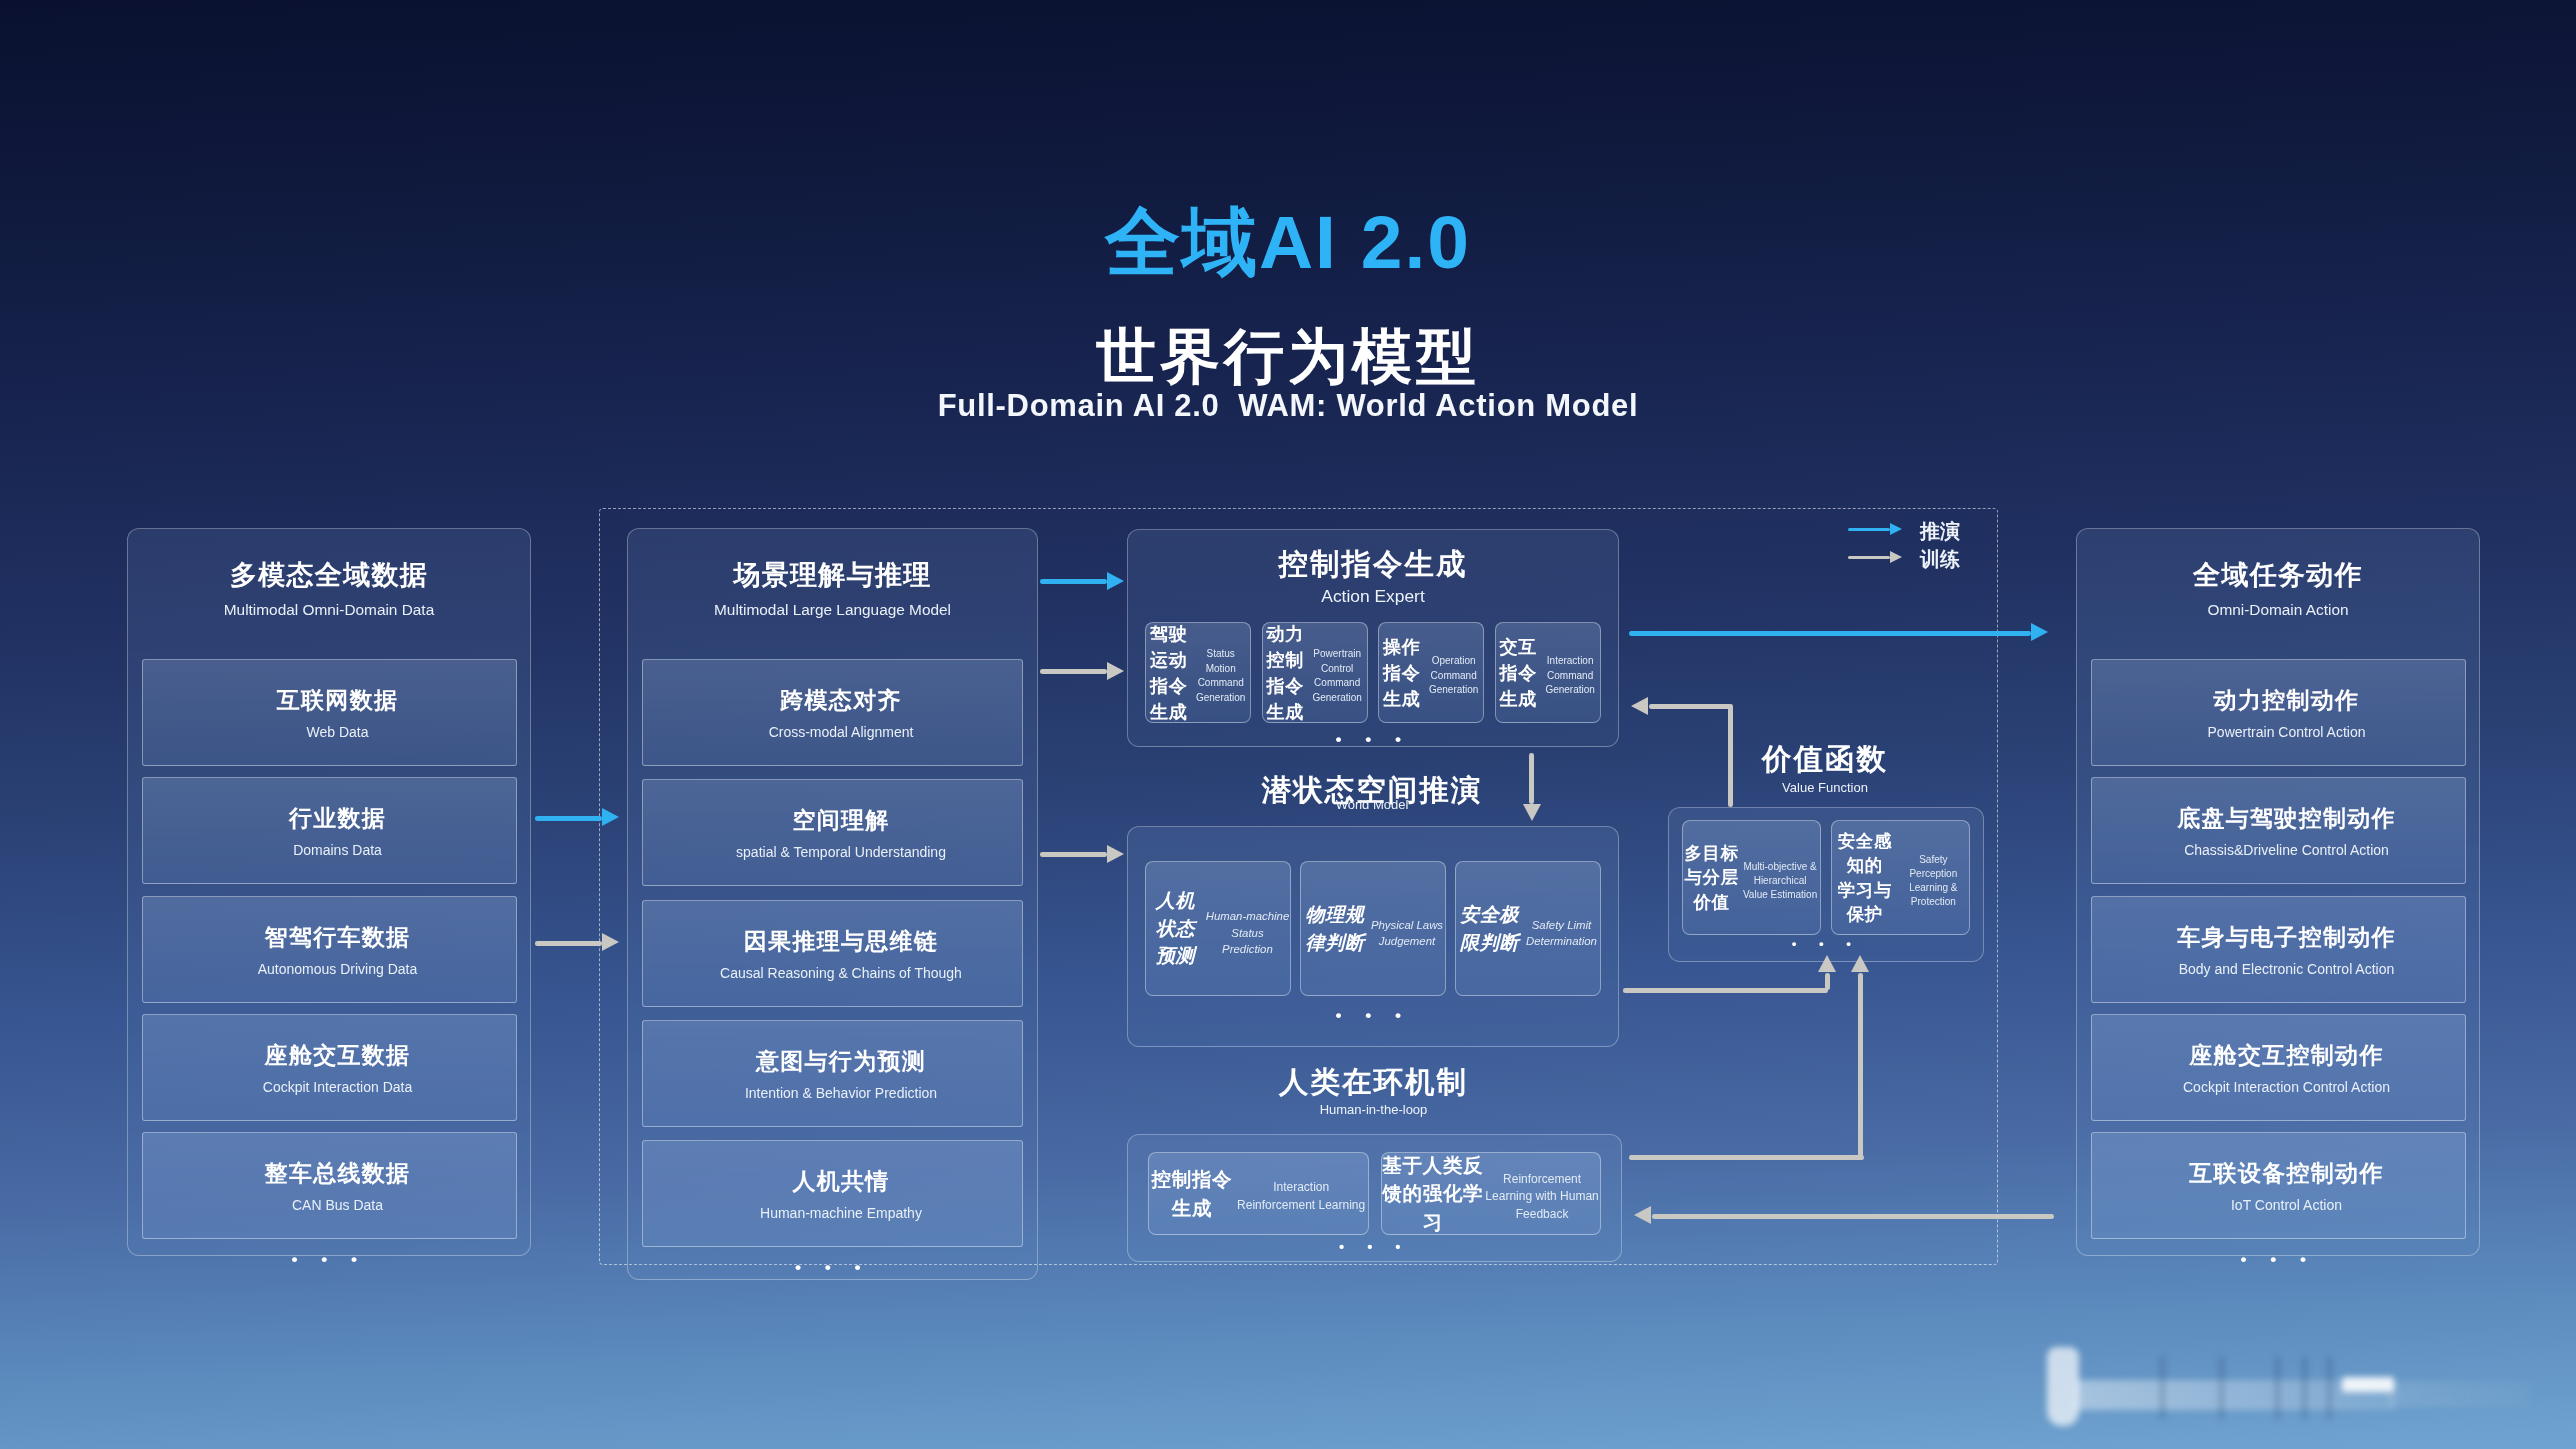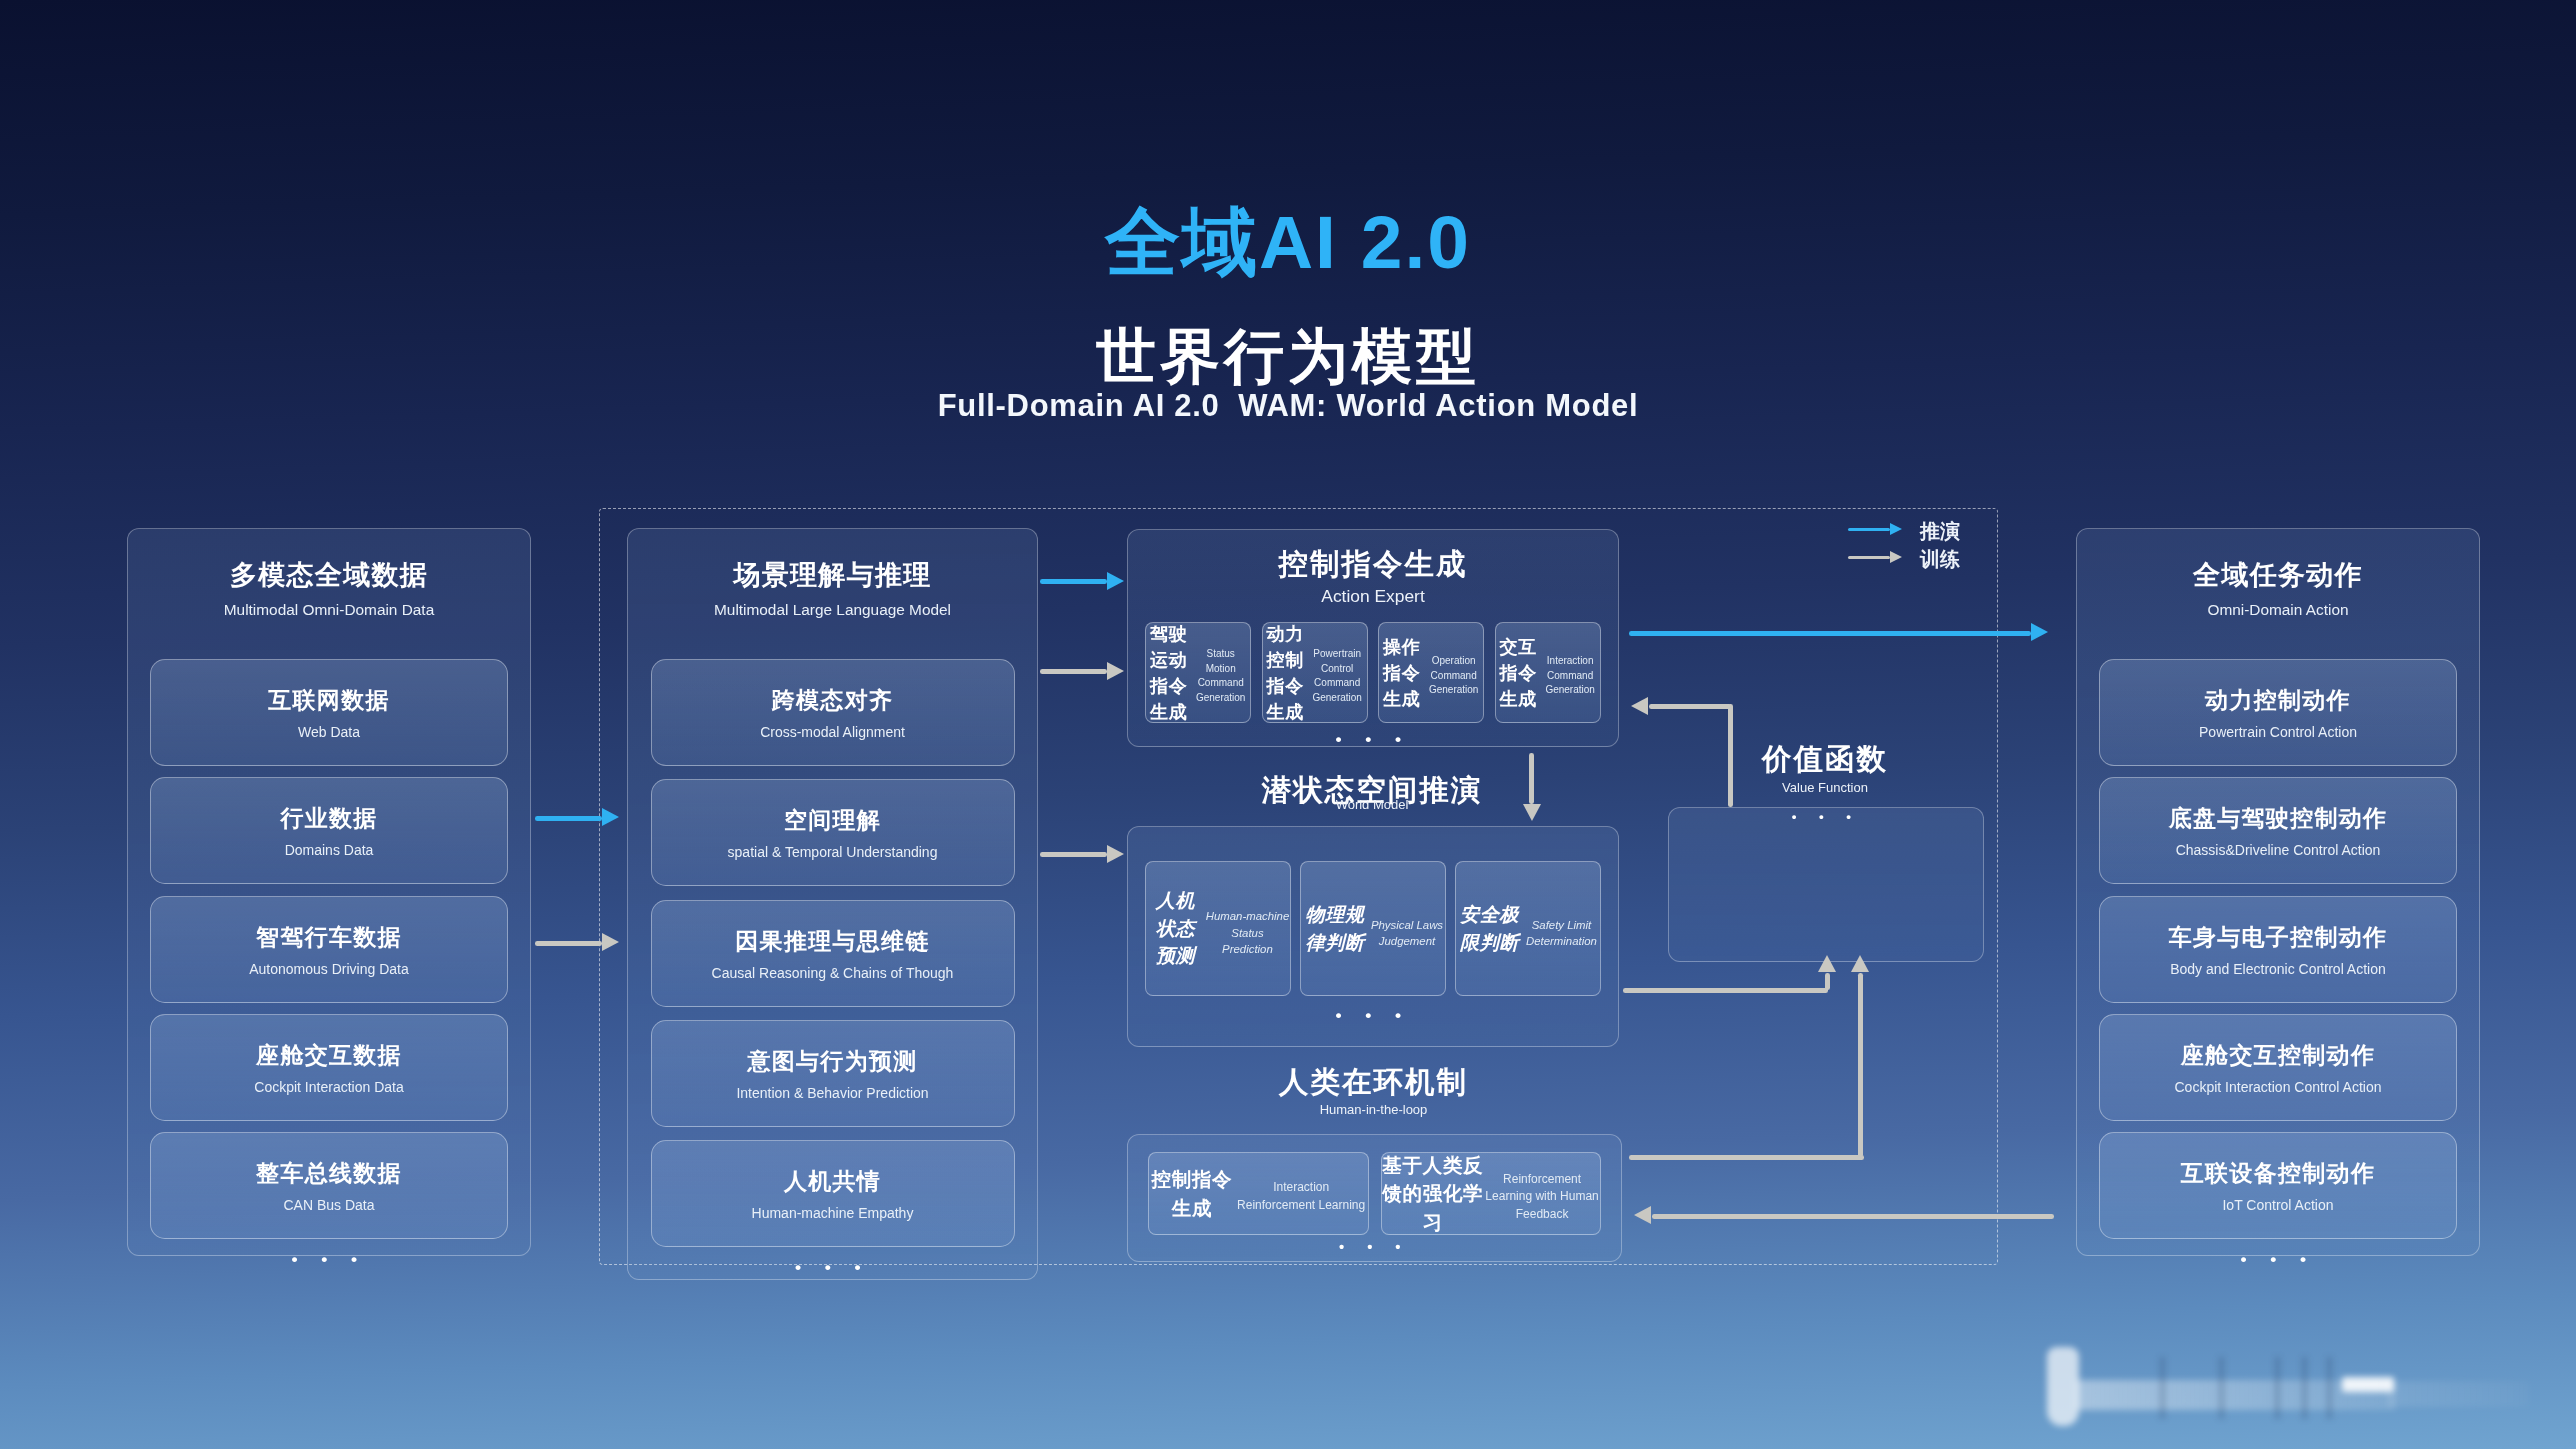--- a/index.html
+++ b/index.html
@@ -17,23 +17,23 @@
   .dashed-frame{position:absolute;left:599px;top:508px;width:1397px;height:755px;
     border:1.3px dashed rgba(255,255,255,0.55);border-radius:4px;}
   
   .legend-label{position:absolute;font-size:20px;font-weight:600;color:#EDF2F9;}
   
   .panel{position:absolute;border:1.3px solid rgba(255,255,255,0.30);border-radius:12px;
     background:linear-gradient(180deg,rgba(140,175,225,0.13),rgba(110,150,205,0.07));}
   .panel-title{margin-top:29.5px;text-align:center;font-size:27px;font-weight:700;letter-spacing:1.3px;color:#FFF;line-height:32px;}
   .panel-sub{margin-top:9.4px;text-align:center;font-size:15.4px;font-weight:500;color:#E9F0F8;line-height:19px;}
   .items{display:flex;flex-direction:column;align-items:center;margin-top:40px;gap:11.4px;}
-  .item{width:356px;height:105px;border-radius:15px;border:1.3px solid rgba(255,255,255,0.38);
+  .item{width:356px;height:105px;border-radius:3px;border:1.3px solid rgba(255,255,255,0.38);
     background:linear-gradient(180deg,rgba(170,200,240,0.22),rgba(140,175,225,0.12));
-    display:flex;flex-direction:column;align-items:center;justify-content:center;gap:8px;}
+    display:flex;flex-direction:column;align-items:center;justify-content:center;gap:8px;padding-left:17px;}
   .item-zh{font-size:23px;font-weight:700;letter-spacing:1.3px;color:#FFF;}
   .item-en{font-size:14px;font-weight:500;color:#E9F0F8;}
   .dots{text-align:center;color:#FFF;font-size:17.4px;letter-spacing:9.4px;margin-top:9.4px;font-weight:700;}
   
   .ae-title{margin-top:16px;text-align:center;font-size:29.5px;font-weight:700;letter-spacing:2px;color:#FFF;line-height:35px;}
   .ae-sub{margin-top:5.4px;text-align:center;font-size:17.4px;font-weight:500;color:#EDF2F9;line-height:20px;}
   .ae-row{display:flex;gap:10.7px;margin:16px 17.4px 0 17.4px;}
   .minibox{flex:1;border-radius:8px;border:1.3px solid rgba(255,255,255,0.38);
     background:linear-gradient(180deg,rgba(170,200,240,0.22),rgba(140,175,225,0.12));
     display:flex;flex-direction:row;align-items:center;justify-content:center;}
@@ -221,20 +221,34 @@
         <div class="mb-zh">基于人类反馈的强化学习</div>
         <div class="mb-en">Reinforcement Learning with Human Feedback</div>
       </div>
     </div>
     <div class="dots" style="margin-top:4px;font-size:14.8px;">• • •</div>
   </div>
 
   <div class="sec-title" style="left:1668px;width:314px;top:740px;">价值函数</div>
   <div class="sec-sub" style="left:1668px;width:314px;top:780px;">Value Function</div>
   <div class="panel" style="left:1668px;top:807px;width:314px;height:153px;">
+    <div class="vf-row">
+      <div class="minibox">
+        <div class="mb-zh">多目标
+与分层价值</div>
+        <div class="mb-en">Multi-objective &amp; Hierarchical
+Value Estimation</div>
+      </div>
+      <div class="minibox">
+        <div class="mb-zh">安全感知的
+学习与保护</div>
+        <div class="mb-en">Safety Perception
+Learning &amp; Protection</div>
+      </div>
+    </div>
     <div class="dots vf-dots">• • •</div>
   </div>
 
   <div class="panel" style="left:2076px;top:528px;width:402px;height:726px;">
     <div class="panel-title">全域任务动作</div>
     <div class="panel-sub">Omni-Domain Action</div>
     <div class="items">
       <div class="item">
         <div class="item-zh">动力控制动作</div>
         <div class="item-en">Powertrain Control Action</div>

